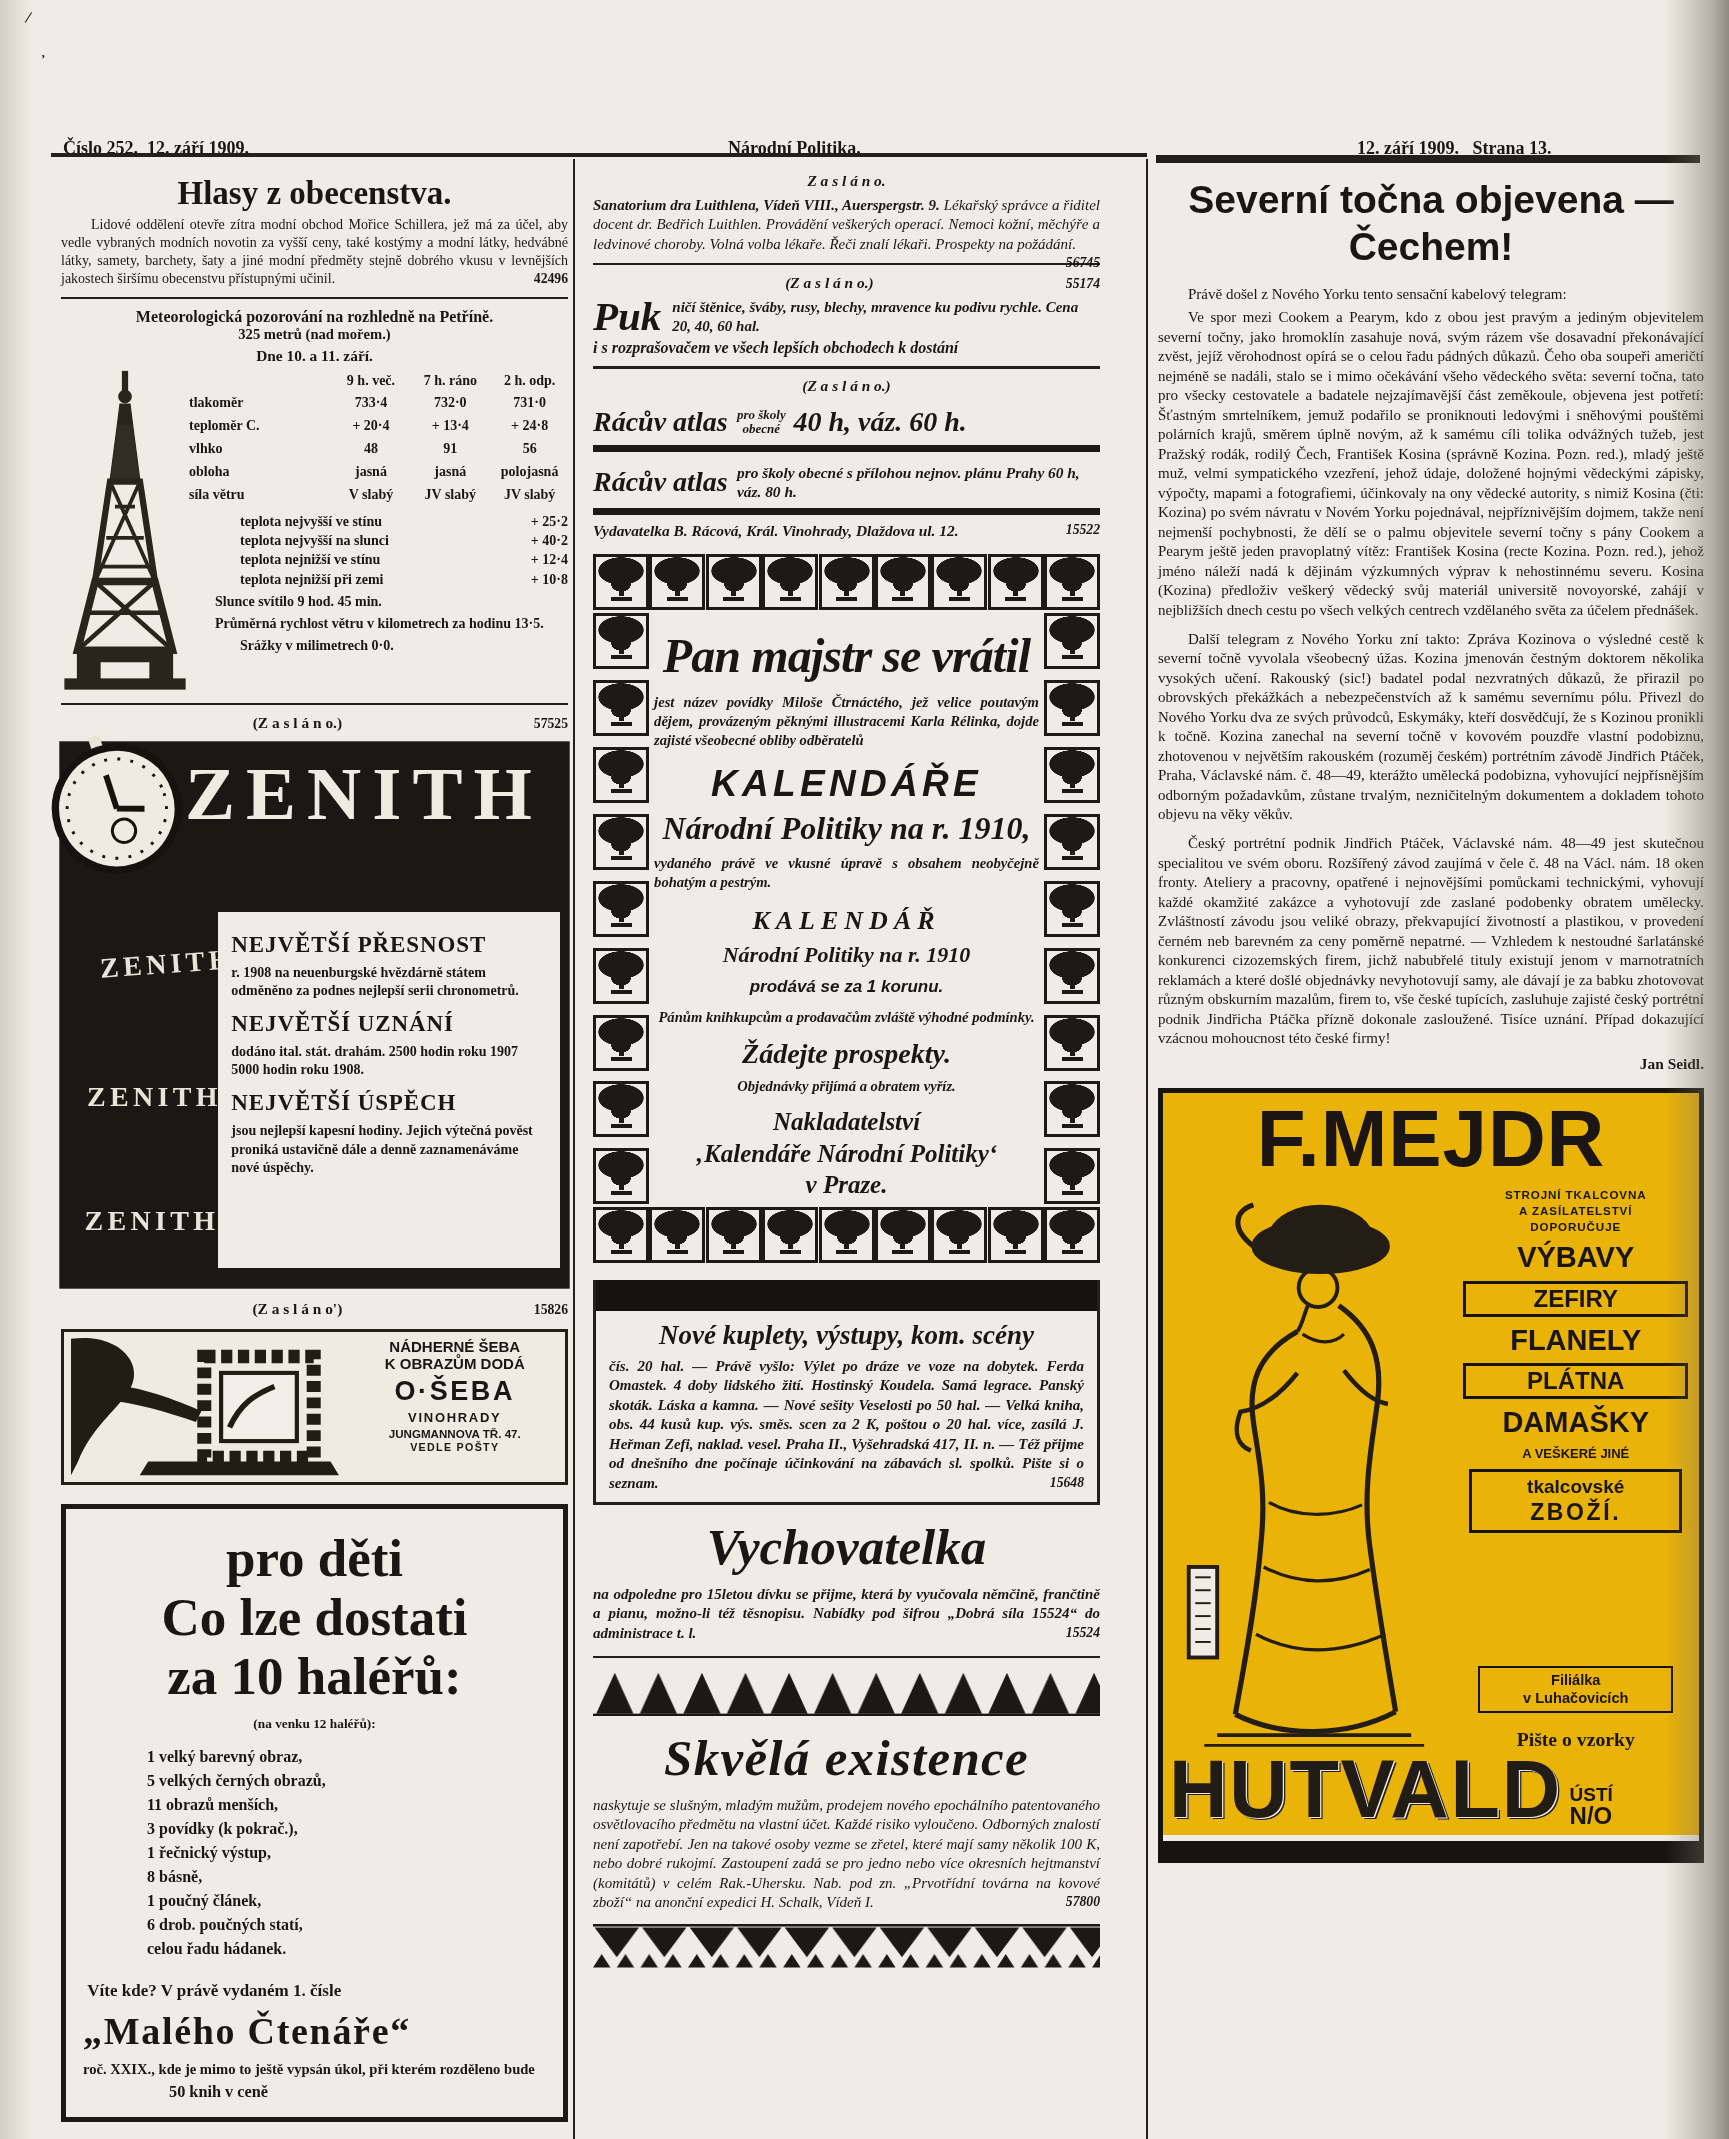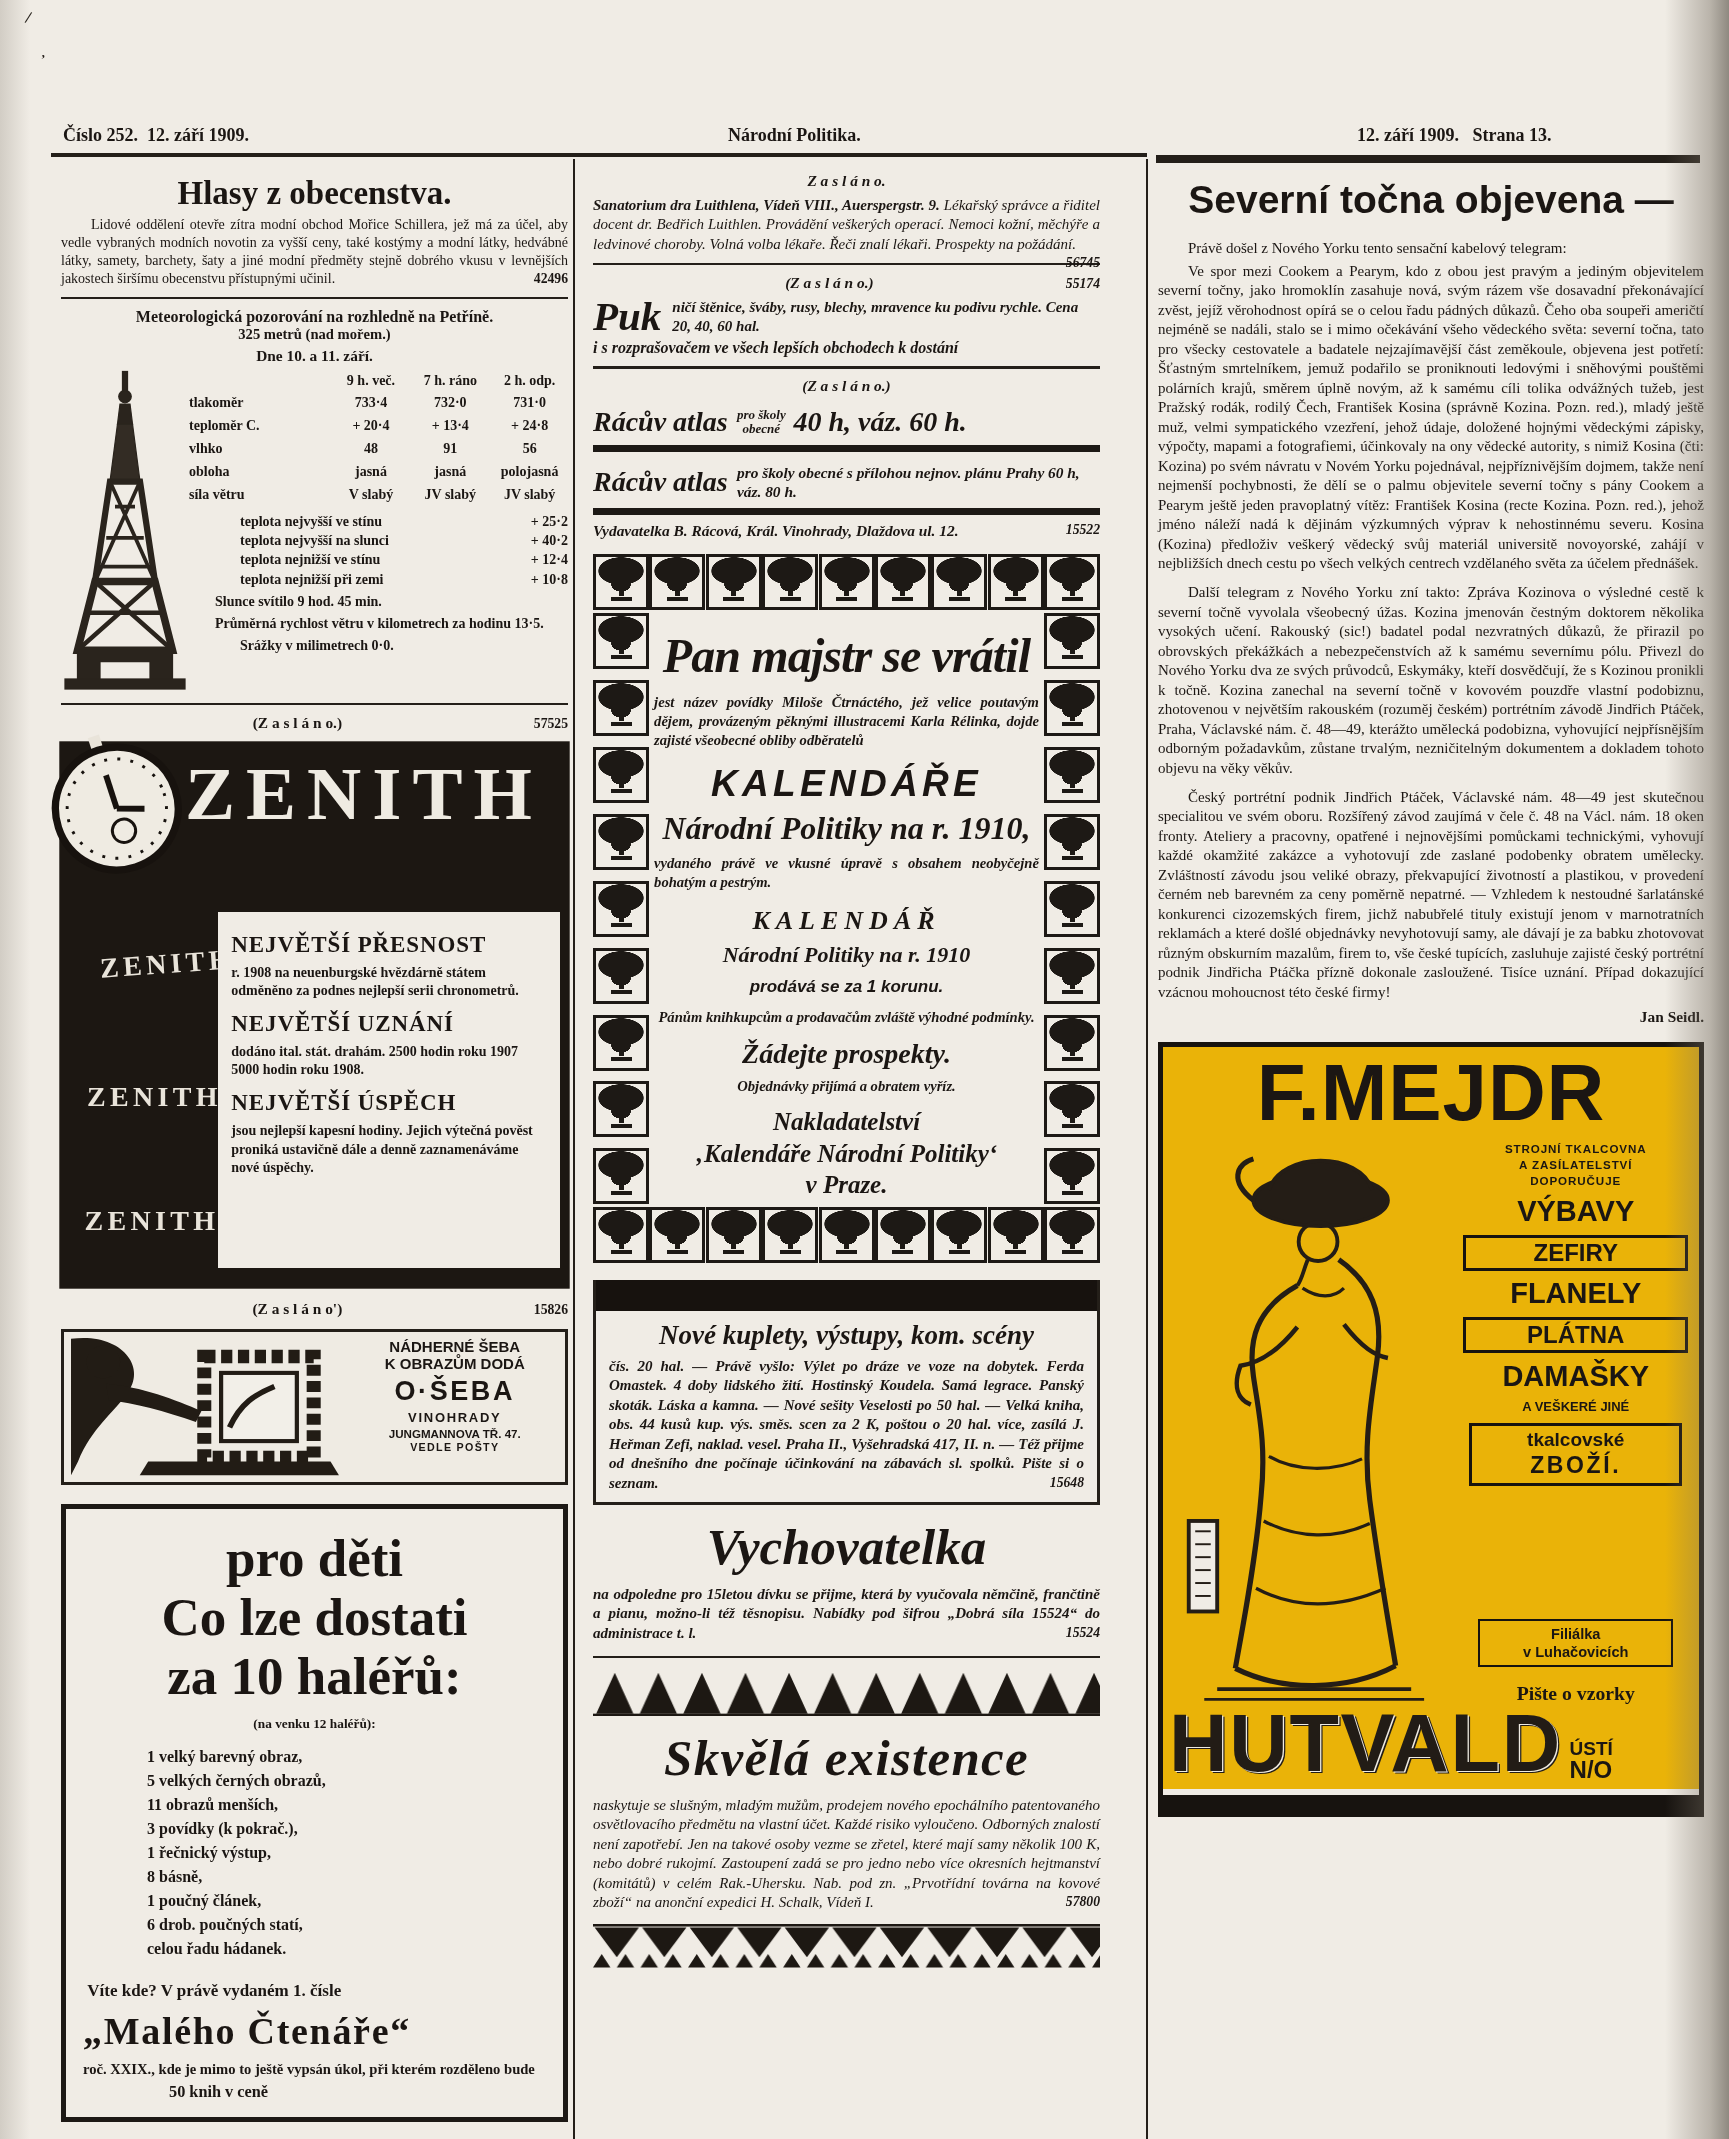--- a/index.html
+++ b/index.html
@@ -7,21 +7,21 @@
          font-family:"Liberation Serif",serif;color:#1b1613;}
   #paper::after{content:"";position:absolute;top:0;right:0;width:64px;height:100%;
          background:linear-gradient(to right,rgba(120,112,100,0),rgba(120,112,100,.45) 70%,rgba(90,84,74,.65));pointer-events:none;}
   #paper::before{content:"";position:absolute;top:0;left:0;width:30px;height:100%;
          background:linear-gradient(to right,rgba(120,112,100,.25),rgba(120,112,100,0));pointer-events:none;}
   .vrule{position:absolute;top:159px;height:2268px;width:2.1px;background:#241f19;}
   .hrule{height:2.6px;background:#241f19;margin:8.6px 0;}
   .hrule.thin{height:1.3px;}
   #toprule{position:absolute;left:51px;top:153px;width:1096px;height:3.9px;background:#241f19;}
   #topruleR{position:absolute;left:1156px;top:155px;width:544px;height:3.9px;background:#241f19;border-bottom:4.3px solid transparent;}
-  .hdr{position:absolute;top:125px;font-weight:bold;font-size:18px;}
+  .hdr{position:absolute;top:138px;font-weight:bold;font-size:18px;}
   .col{position:absolute;top:163px;}
   #colL{left:61px;width:507px;}
   #colM{left:593px;width:507px;font-style:italic;}
   #colR{left:1158px;width:546px;}
   .ctr{text-align:center;}
   .just{text-align:justify;}
   .b{font-weight:bold;}
   .ref{float:right;font-size:13.7px;font-weight:bold;}
   .zrow{display:flex;align-items:baseline;margin:6px 0;}
   .zrow .zas{flex:1;text-align:center;font-size:15.4px;font-weight:bold;}
@@ -473,20 +473,21 @@
           </pattern>
         </defs>
         <rect y="0" width="1280" height="6" fill="#1d1813"></rect>
         <rect width="1280" height="110" fill="url(#tzDown)"></rect>
       </svg>
     </div>
   </div>
 
   <div class="col" id="colR">
     <h1>Severní točna objevena —</h1>
+    <h1 style="margin-top:2.6px">Čechem!</h1>
 
     <p class="body35 just ind" style="margin-top:17px">Právě došel z Nového Yorku tento sensační kabelový telegram:</p>
     <p class="body35 just ind" style="margin-top:3.4px">Ve spor mezi Cookem a Pearym, kdo z obou jest pravým a jediným objevitelem severní točny, jako hromoklín zasahuje nová, svým rázem vše dosavadní překonávající zvěst, jejíž věrohodnost opírá se o celou řadu pádných důkazů. Čeho oba soupeři američtí nejméně se nadáli, stalo se i mimo očekávání všeho vědeckého světa: severní točna, tato pro všecky cestovatele a badatele nejzajímavější část zeměkoule, objevena jest potřetí: Šťastným smrtelníkem, jemuž podařilo se proniknouti ledovými i sněhovými pouštěmi polárních krajů, směrem úplně novým, až k samému cíli tolika odvážných tužeb, jest Pražský rodák, rodilý Čech, František Kosina (správně Kozina. Pozn. red.), mladý ještě muž, velmi sympatického vzezření, jehož údaje, doložené hojnými vědeckými zápisky, výpočty, mapami a fotografiemi, účinkovaly na ony vědecké autority, s nimiž Kosina (čti: Kozina) po svém návratu v Novém Yorku pojednával, nejpříznivějším dojmem, takže není nejmenší pochybnosti, že dělí se o palmu objevitele severní točny s pány Cookem a Pearym ještě jeden pravoplatný vítěz: František Kosina (recte Kozina. Pozn. red.), jehož jméno náleží nadá k dějinám výzkumných výprav k nehostinnému severu. Kosina (Kozina) předloživ veškerý vědecký svůj materiál universitě novoyorské, zahájí v nejbližších dnech cestu po všech velkých centrech vzdělaného světa za účelem přednášek.</p>
     <p class="body35 just ind" style="margin-top:9.4px">Další telegram z Nového Yorku zní takto: Zpráva Kozinova o výsledné cestě k severní točně vyvolala všeobecný úžas. Kozina jmenován čestným doktorem několika vysokých učení. Rakouský (sic!) badatel podal nezvratných důkazů, že přirazil po obrovských překážkách a nebezpečenstvích až k samému severnímu pólu. Přivezl do Nového Yorku dva ze svých průvodců, Eskymáky, kteří dosvědčují, že s Kozinou pronikli k točně. Kozina zanechal na severní točně v kovovém pouzdře vlastní podobiznu, zhotovenou v největším rakouském (rozuměj českém) portrétním závodě Jindřich Ptáček, Praha, Václavské nám. č. 48—49, kterážto umělecká podobizna, vyhovující nejpřísnějším odborným požadavkům, zůstane trvalým, nezničitelným dokumentem a dokladem tohoto objevu na věky věkův.</p>
     <p class="body35 just ind" style="margin-top:9.4px">Český portrétní podnik Jindřich Ptáček, Václavské nám. 48—49 jest skutečnou specialitou ve svém oboru. Rozšířený závod zaujímá v čele č. 48 na Václ. nám. 18 oken fronty. Ateliery a pracovny, opatřené i nejnovějšími pomůckami technickými, vyhovují každé okamžité zakázce a vyhotovují zde zaslané podobenky obratem umělecky. Zvláštností závodu jsou veliké obrazy, překvapující životností a plastikou, v provedení černém neb barevném za ceny poměrně nepatrné. — Vzhledem k nestoudné šarlatánské konkurenci cizozemských firem, jichž nabubřelé tituly existují jenom v marnotratních reklamách a které došlé objednávky nevyhotovují samy, ale dávají je za babku zhotovovat různým obskurním mazalům, firem to, vše české tupících, zasluhuje zajisté český portrétní podnik Jindřicha Ptáčka přízně dokonale zasloužené. Tisíce uznání. Případ dokazující vzácnou mohoucnost této české firmy!</p>
     <div class="sign">Jan Seidl.</div>
 
     <div id="mejdr">
       <div class="brand">F.MEJDR</div>
       <div id="mflex">

